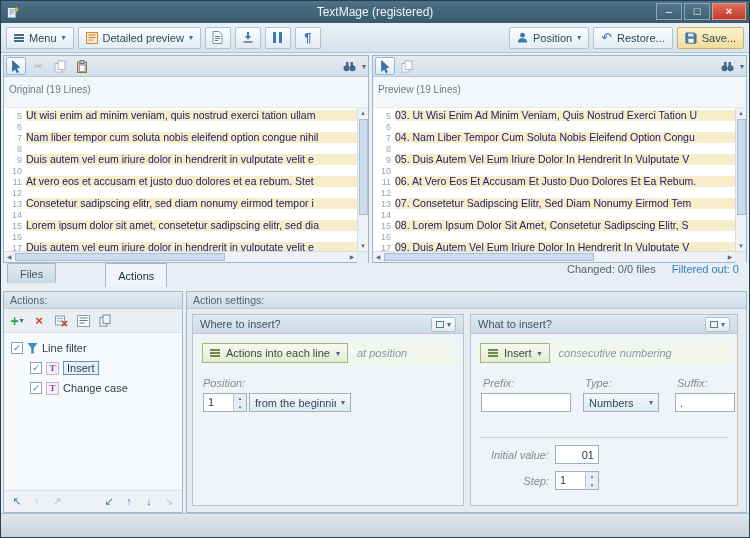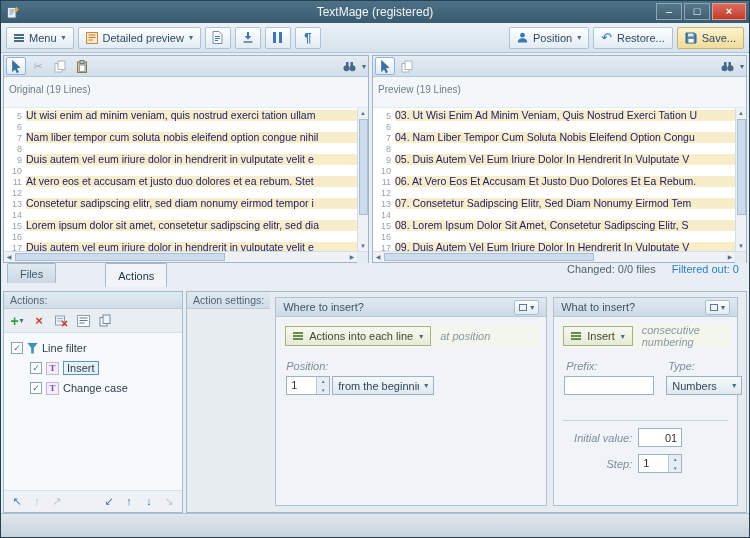--- a/index.html
+++ b/index.html
@@ -105,21 +105,21 @@
   .tree-label.sel { border:1px solid #5b93c8; background:#e7f0f9; padding:0 3px; }
   .move-row { height:22px; flex:none; display:flex; align-items:center; padding:0 5px; gap:4px;
     background:#eef2f6; border-top:1px solid #d8e1e9; }
   .move-btn { width:16px; height:16px; display:flex; align-items:center; justify-content:center;
     font-size:11px; color:#3c78b4; line-height:1; }
   .move-btn.disabled { color:#b9c6d0; }
   .move-gap { flex:1; }
 
   
   .right-panel { position:absolute; top:290px; left:185px; right:2px; bottom:24px;
-    border:1px solid #a4b9ca; background:#e7ecf1; display:flex; flex-direction:row; }
+    border:1px solid #a4b9ca; background:#e7ecf1; display:flex; flex-direction:column; }
   .settings-body { position:relative; flex:1; }
   .group { position:absolute; top:5px; bottom:6px; border:1px solid #b0c1cf; background:#f0f4f8; }
   .group.where { left:5px; width:272px; }
   .group.what  { left:283px; right:8px; }
   .group-header { height:19px; background:linear-gradient(#e0e9f1,#ccdae6); border-bottom:1px solid #b8c8d5;
     display:flex; align-items:center; padding:0 7px; font-size:11px; color:#3d5568; }
   .preset-btn { margin-left:auto; display:flex; align-items:center; gap:3px; border:1px solid #a9bfd0;
     background:linear-gradient(#fbfdfe,#e3ecf3); height:15px; padding:0 4px; border-radius:2px; }
   .preset-rect { width:8px; height:7px; border:1px solid #5c7a90; background:#eef4f8; }
   .mode-strip { position:absolute; top:26px; left:6px; right:6px; height:24px; background:#f3f6ec;

